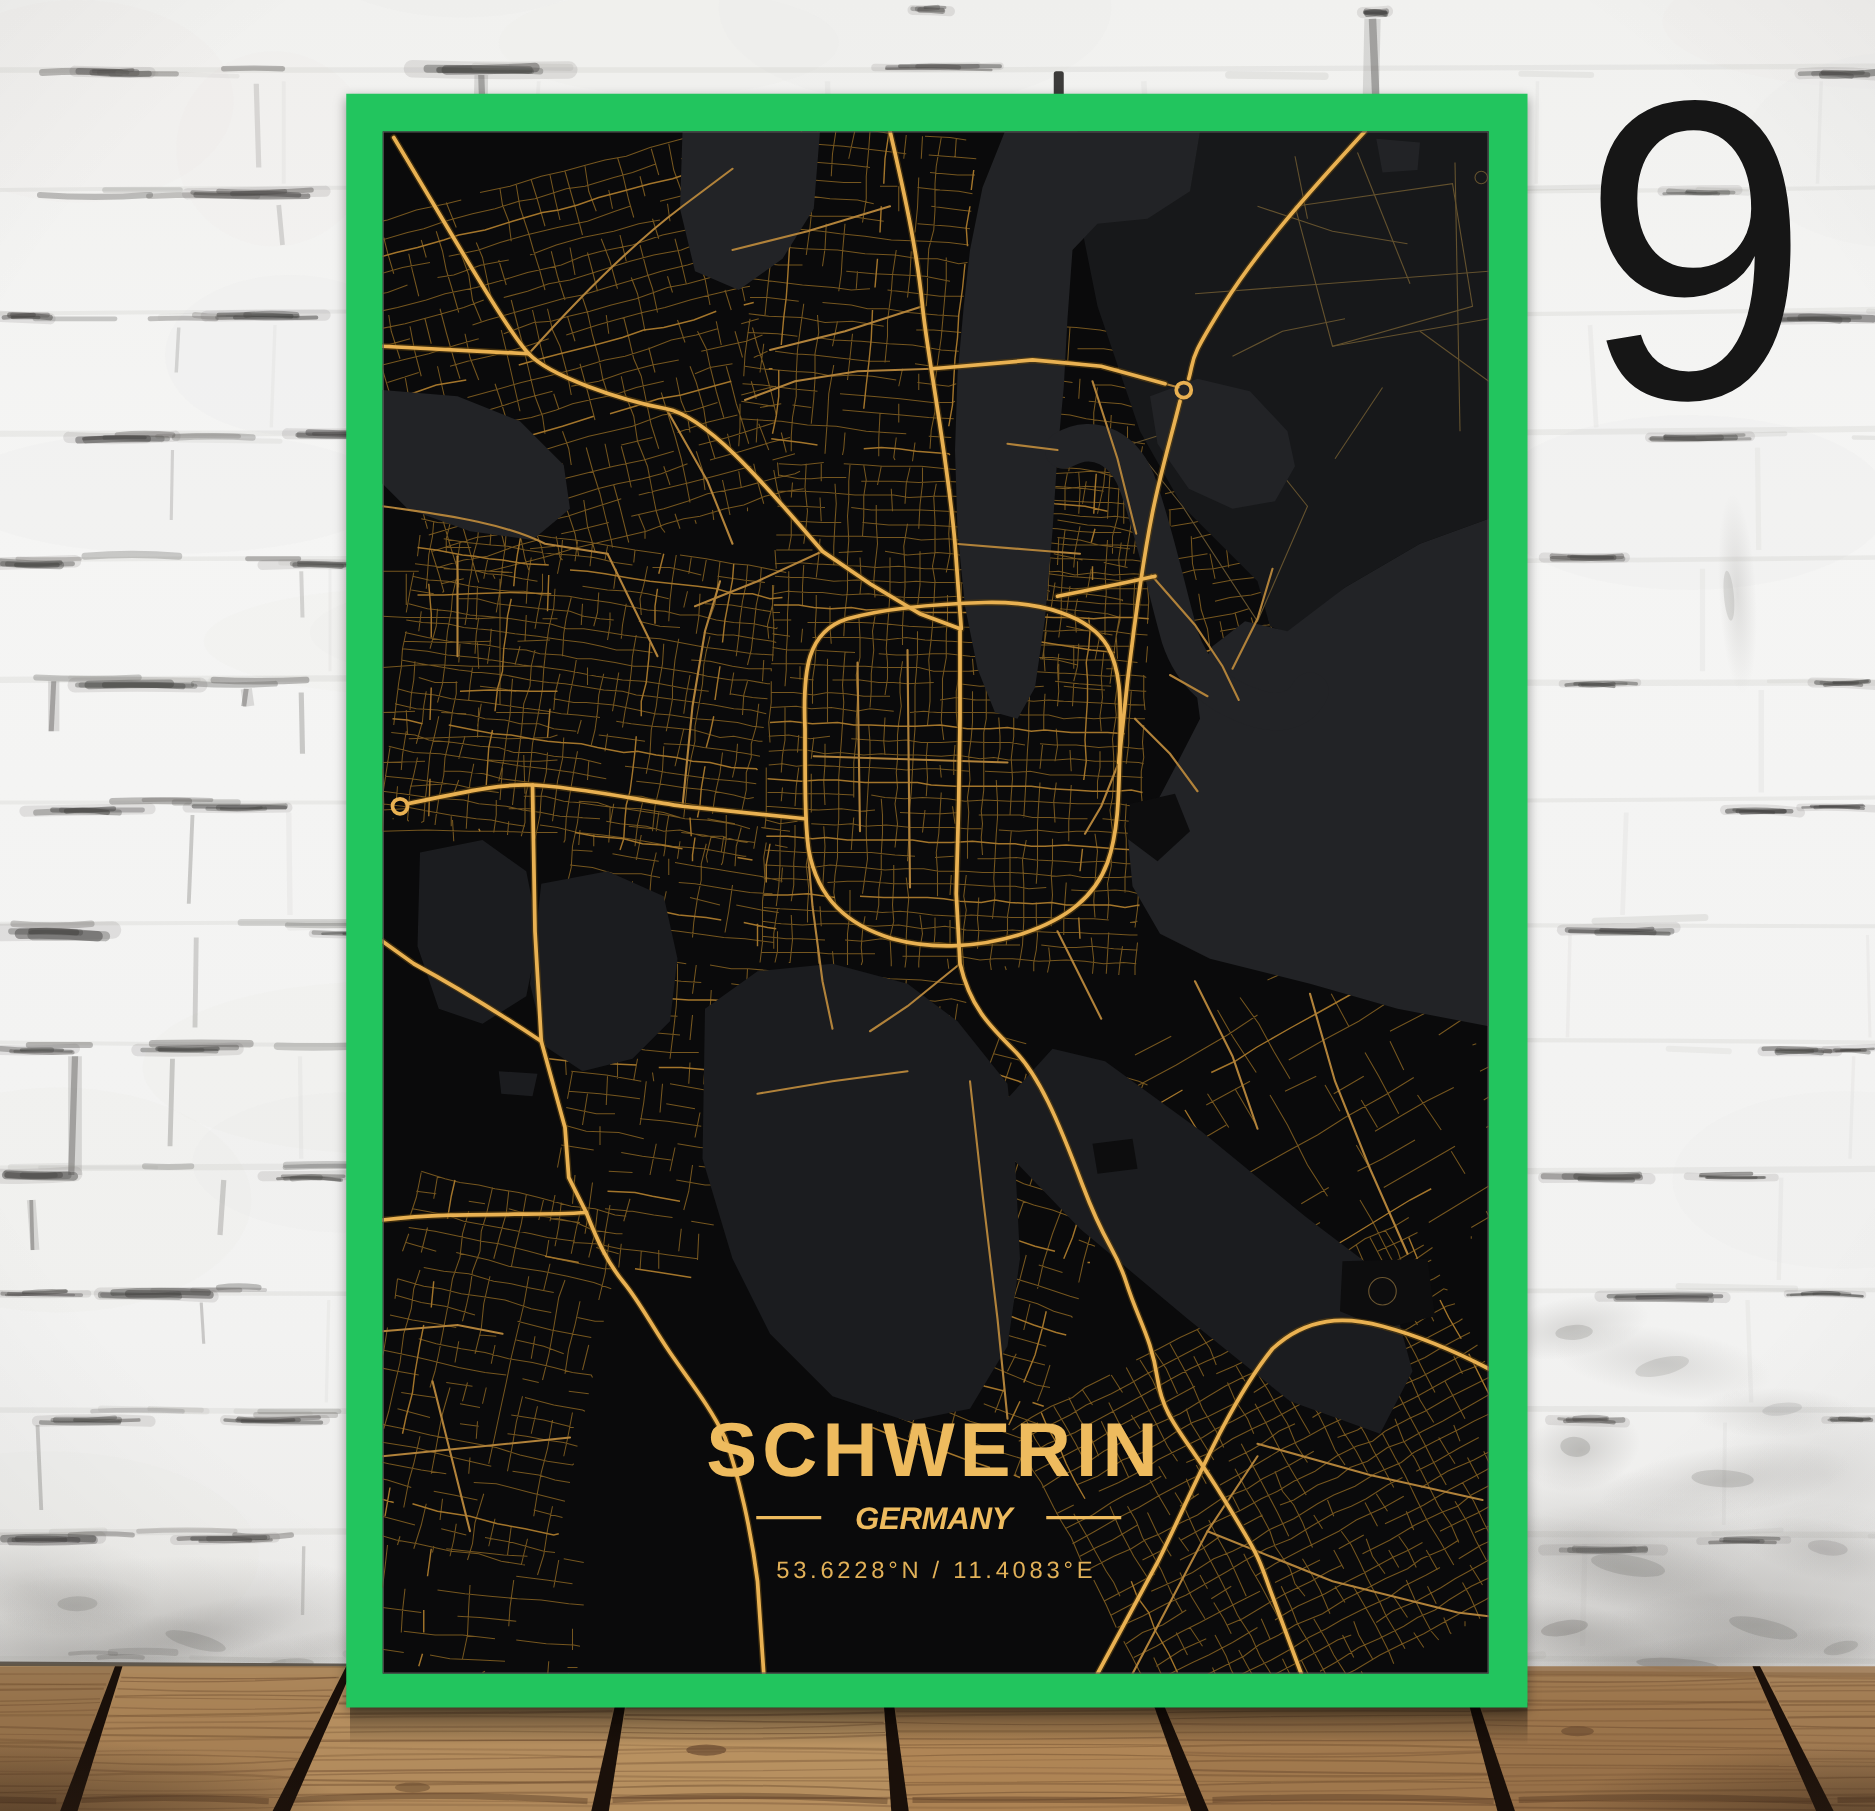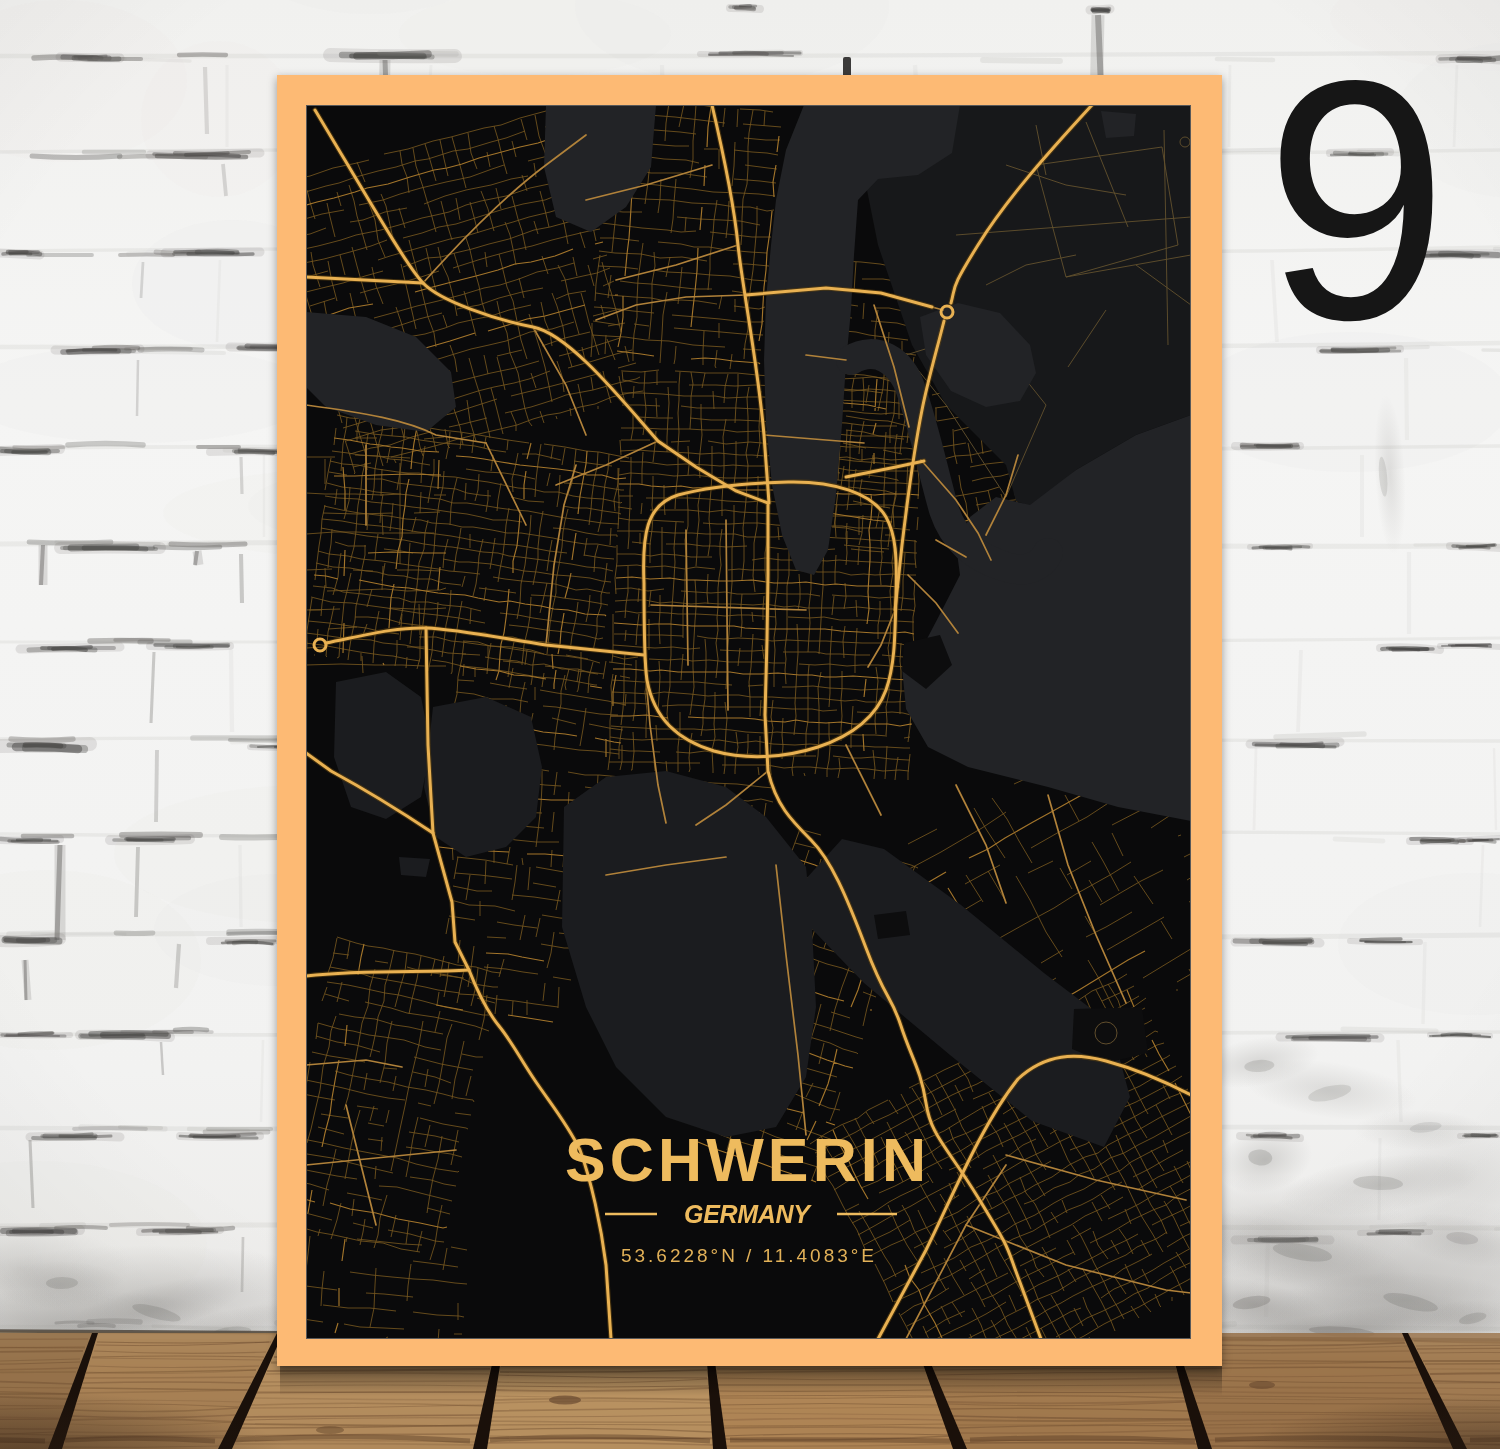--- a/index.html
+++ b/index.html
@@ -1,16 +1,16 @@
 <!DOCTYPE html>
 <html><head><meta charset="utf-8"><style>
 html,body{margin:0;padding:0;width:1500px;height:1449px;overflow:hidden;background:#f2f2f1;}
 *{box-sizing:border-box;}
 #stage{position:relative;width:1500px;height:1449px;font-family:"Liberation Sans",sans-serif;}
-#poster{position:absolute;left:277px;top:75px;width:945px;height:1291px;background:#fdba74;box-shadow:0 3px 9px rgba(0,0,0,0.38);}
+#poster{position:absolute;left:277px;top:75px;width:945px;height:1291px;background:#22c55e;box-shadow:0 3px 9px rgba(0,0,0,0.38);}
 #mapwrap{position:absolute;left:29px;top:30px;width:885px;height:1234px;}
 #nine{position:absolute;left:1262px;top:0px;width:220px;height:400px;}
 </style></head>
 <body>
 <div id="stage">
 <svg width="1500" height="1340" viewBox="0 0 1500 1340" style="position:absolute;left:0;top:0">
       <defs>
         <linearGradient id="wg" x1="0" y1="0" x2="0" y2="1">
           <stop offset="0" stop-color="#f1f1ef"></stop>
           <stop offset="0.3" stop-color="#f5f5f4"></stop>

